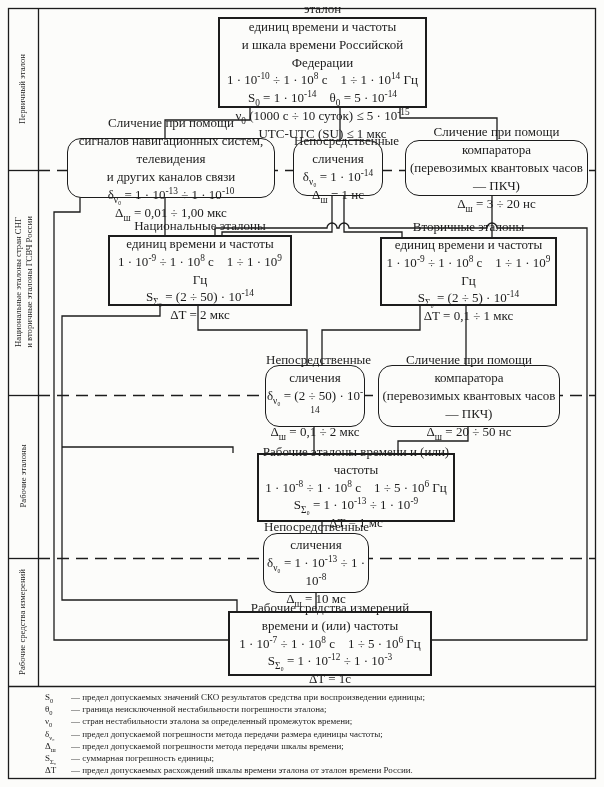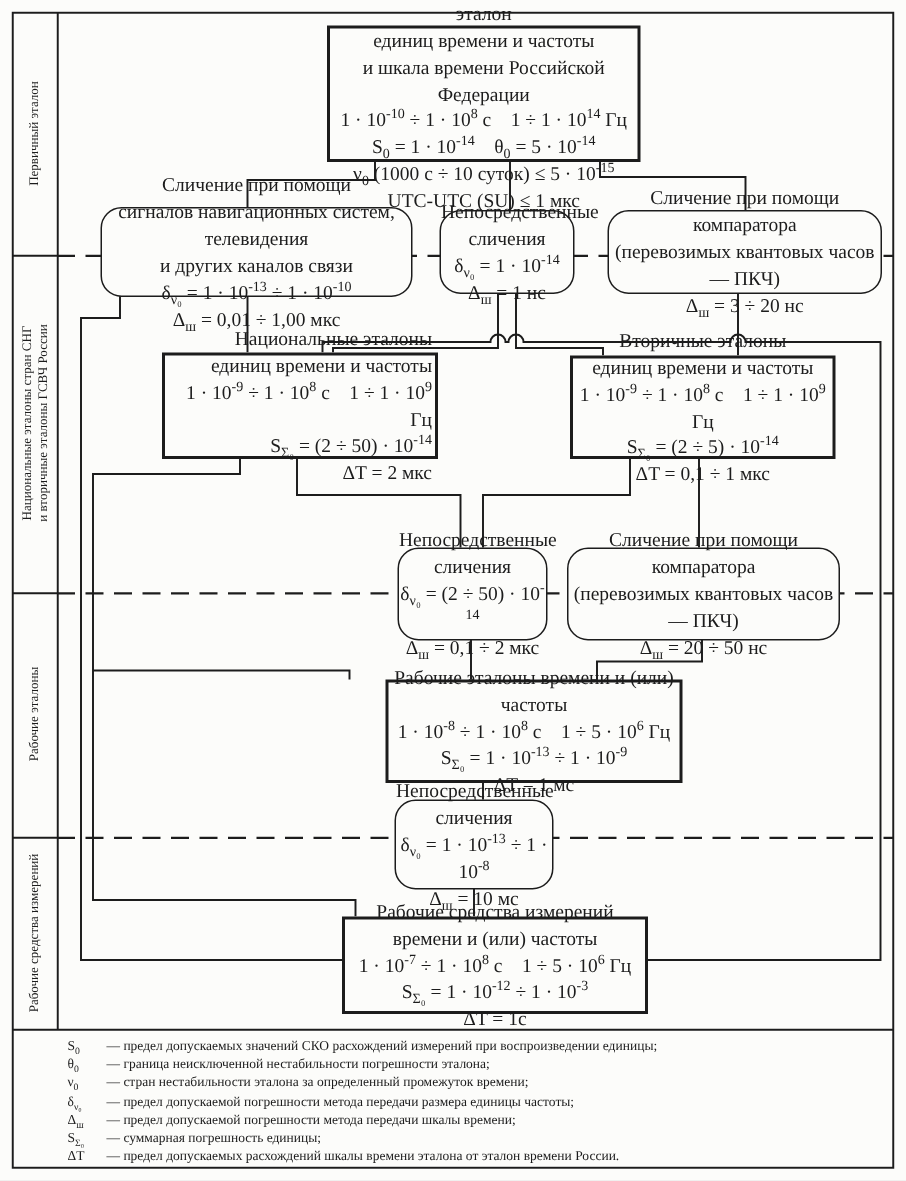--- a/index.html
+++ b/index.html
@@ -95,21 +95,21 @@
   </div>
 
   <div class="bx round" style="left:293px;top:140px;width:88px;height:54px;">
     <div class="tx">Непосредственные<br>сличения<br>δ<sub>ν₀</sub> = 1 · 10<sup>-14</sup><br>Δ<sub>ш</sub> = 1 нс</div>
   </div>
 
   <div class="bx round" style="left:405px;top:140px;width:181px;height:54px;">
     <div class="tx">Сличение при помощи компаратора<br>(перевозимых квантовых часов — ПКЧ)<br>Δ<sub>ш</sub> = 3 ÷ 20 нс</div>
   </div>
 
-  <div class="bx thick" style="left:108px;top:235px;width:180px;height:67px;text-align:right;">
+  <div class="bx thick" style="left:108px;top:235px;width:180px;height:67px;">
     <div class="tx">Национальные эталоны<br>единиц времени и частоты<br>1 · 10<sup>-9</sup> ÷ 1 · 10<sup>8</sup> с  1 ÷ 1 · 10<sup>9</sup> Гц<br>S<sub>Σ₀</sub> = (2 ÷ 50) · 10<sup>-14</sup><br>ΔT = 2 мкс</div>
   </div>
 
   <div class="bx thick" style="left:380px;top:237px;width:173px;height:65px;">
     <div class="tx">Вторичные эталоны<br>единиц времени и частоты<br>1 · 10<sup>-9</sup> ÷ 1 · 10<sup>8</sup> с  1 ÷ 1 · 10<sup>9</sup> Гц<br>S<sub>Σ₀</sub> = (2 ÷ 5) · 10<sup>-14</sup><br>ΔT = 0,1 ÷ 1 мкс</div>
   </div>
 
   <div class="bx round" style="left:265px;top:365px;width:98px;height:60px;">
     <div class="tx">Непосредственные<br>сличения<br>δ<sub>ν₀</sub> = (2 ÷ 50) · 10<sup>-14</sup><br>Δ<sub>ш</sub> = 0,1 ÷ 2 мкс</div>
   </div>
@@ -126,21 +126,21 @@
     <div class="tx">Непосредственные<br>сличения<br>δ<sub>ν₀</sub> = 1 · 10<sup>-13</sup> ÷ 1 · 10<sup>-8</sup><br>Δ<sub>ш</sub> = 10 мс</div>
   </div>
 
   <div class="bx thick" style="left:228px;top:611px;width:200px;height:61px;">
     <div class="tx">Рабочие средства измерений<br>времени и (или) частоты<br>1 · 10<sup>-7</sup> ÷ 1 · 10<sup>8</sup> с  1 ÷ 5 · 10<sup>6</sup> Гц<br>S<sub>Σ₀</sub> = 1 · 10<sup>-12</sup> ÷ 1 · 10<sup>-3</sup><br>ΔT = 1с</div>
   </div>
 
   <div id="legend">
     <div class="legend-row">
       <span class="legend-sym">S<sub>0</sub></span>
-      <span class="legend-text">—  предел допускаемых значений СКО расхождений измерений при воспроизведении единицы;</span>
+      <span class="legend-text">—  предел допускаемых значений СКО результатов средства при воспроизведении единицы;</span>
     </div>
     <div class="legend-row">
       <span class="legend-sym">θ<sub>0</sub></span>
       <span class="legend-text">—  граница неисключенной нестабильности погрешности эталона;</span>
     </div>
     <div class="legend-row">
       <span class="legend-sym">ν<sub>0</sub></span>
       <span class="legend-text">—  стран нестабильности эталона за определенный промежуток времени;</span>
     </div>
     <div class="legend-row">

